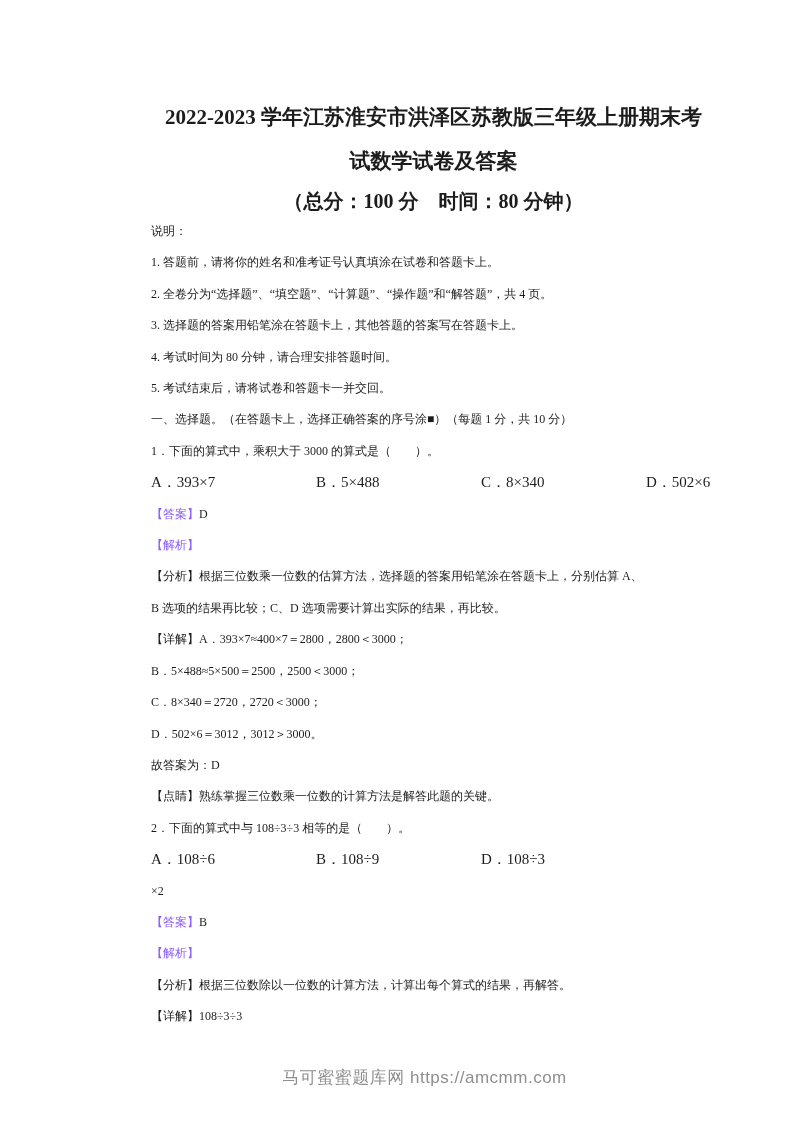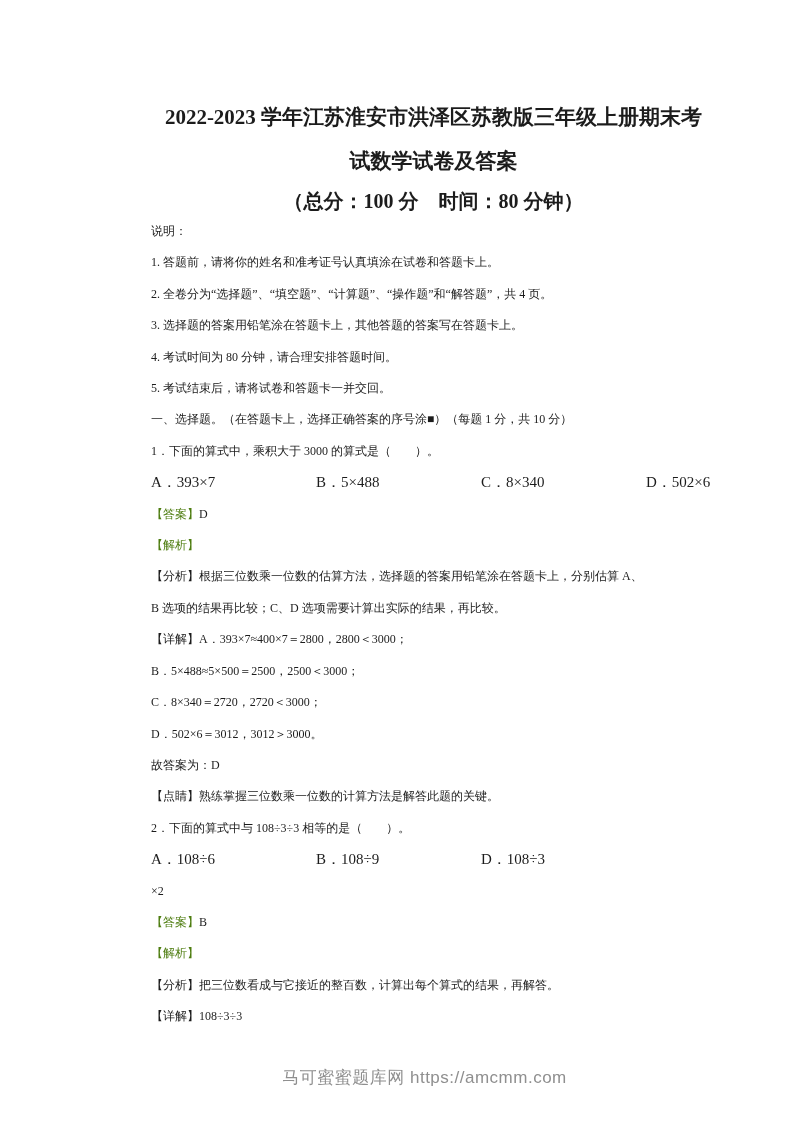--- a/index.html
+++ b/index.html
@@ -38,21 +38,21 @@
     line-height: 31.4px;
     white-space: nowrap;
   }
   .options-row {
     display: grid;
     grid-template-columns: 165px 165px 165px auto;
     font-size: 15px;
     line-height: 31.4px;
     white-space: nowrap;
   }
-  .accent { color: #4d7c0f; }
+  .accent { color: #8b5cf6; }
   .footer {
     position: absolute;
     left: 0;
     right: 16px;
     top: 1066px;
     text-align: center;
     font-family: "Liberation Sans", "DejaVu Sans", sans-serif;
     font-size: 17px;
     color: #8f8f8f;
     letter-spacing: 0.5px;
@@ -107,19 +107,19 @@
       <span>D．108÷3</span>
     </div>
     <div class="bodyline">×2</div>
 
     <div class="bodyline">
       <span class="accent">【答案】</span><span>B</span>
     </div>
     <div class="bodyline">
       <span class="accent">【解析】</span>
     </div>
-    <div class="bodyline">【分析】把三位数看成与它接近的整百数，计算出每个算式的结果，再解答。</div>
+    <div class="bodyline">【分析】根据三位数除以一位数的计算方法，计算出每个算式的结果，再解答。</div>
     <div class="bodyline">【详解】108÷3÷3</div>
 
   </div>
 
   <div class="footer">马可蜜蜜题库网 https://amcmm.com</div>
 </div>
 
 </body></html>

